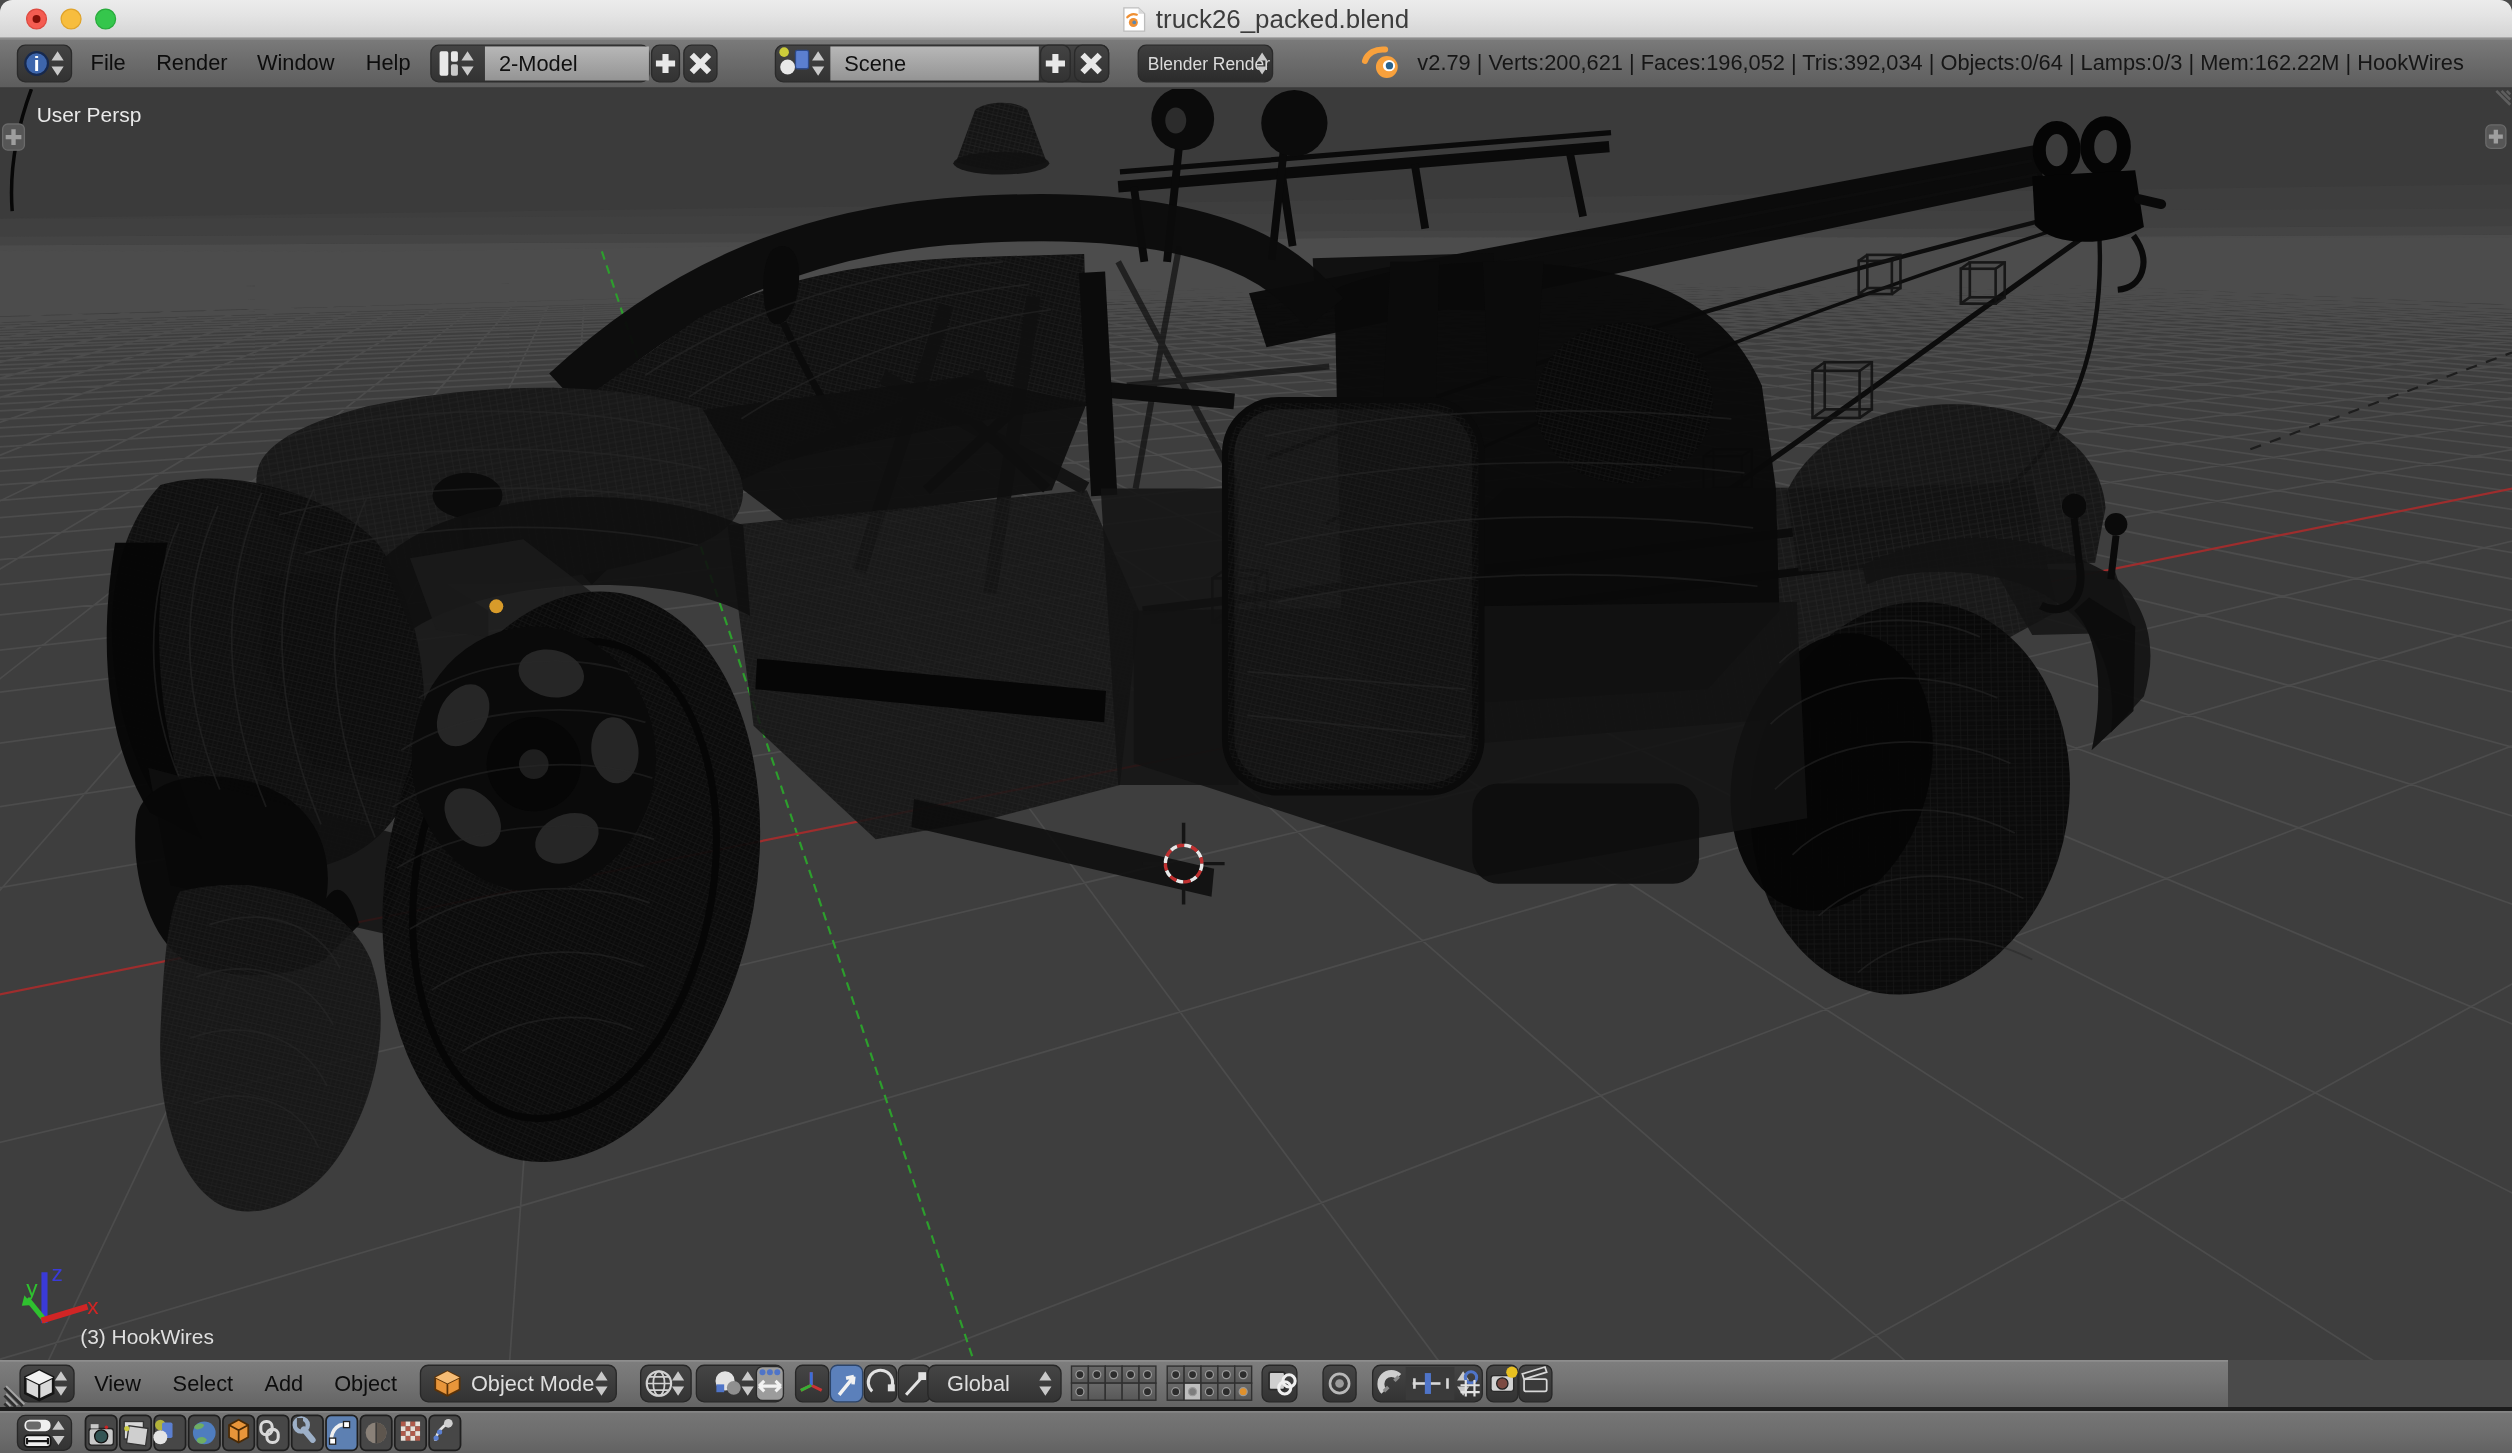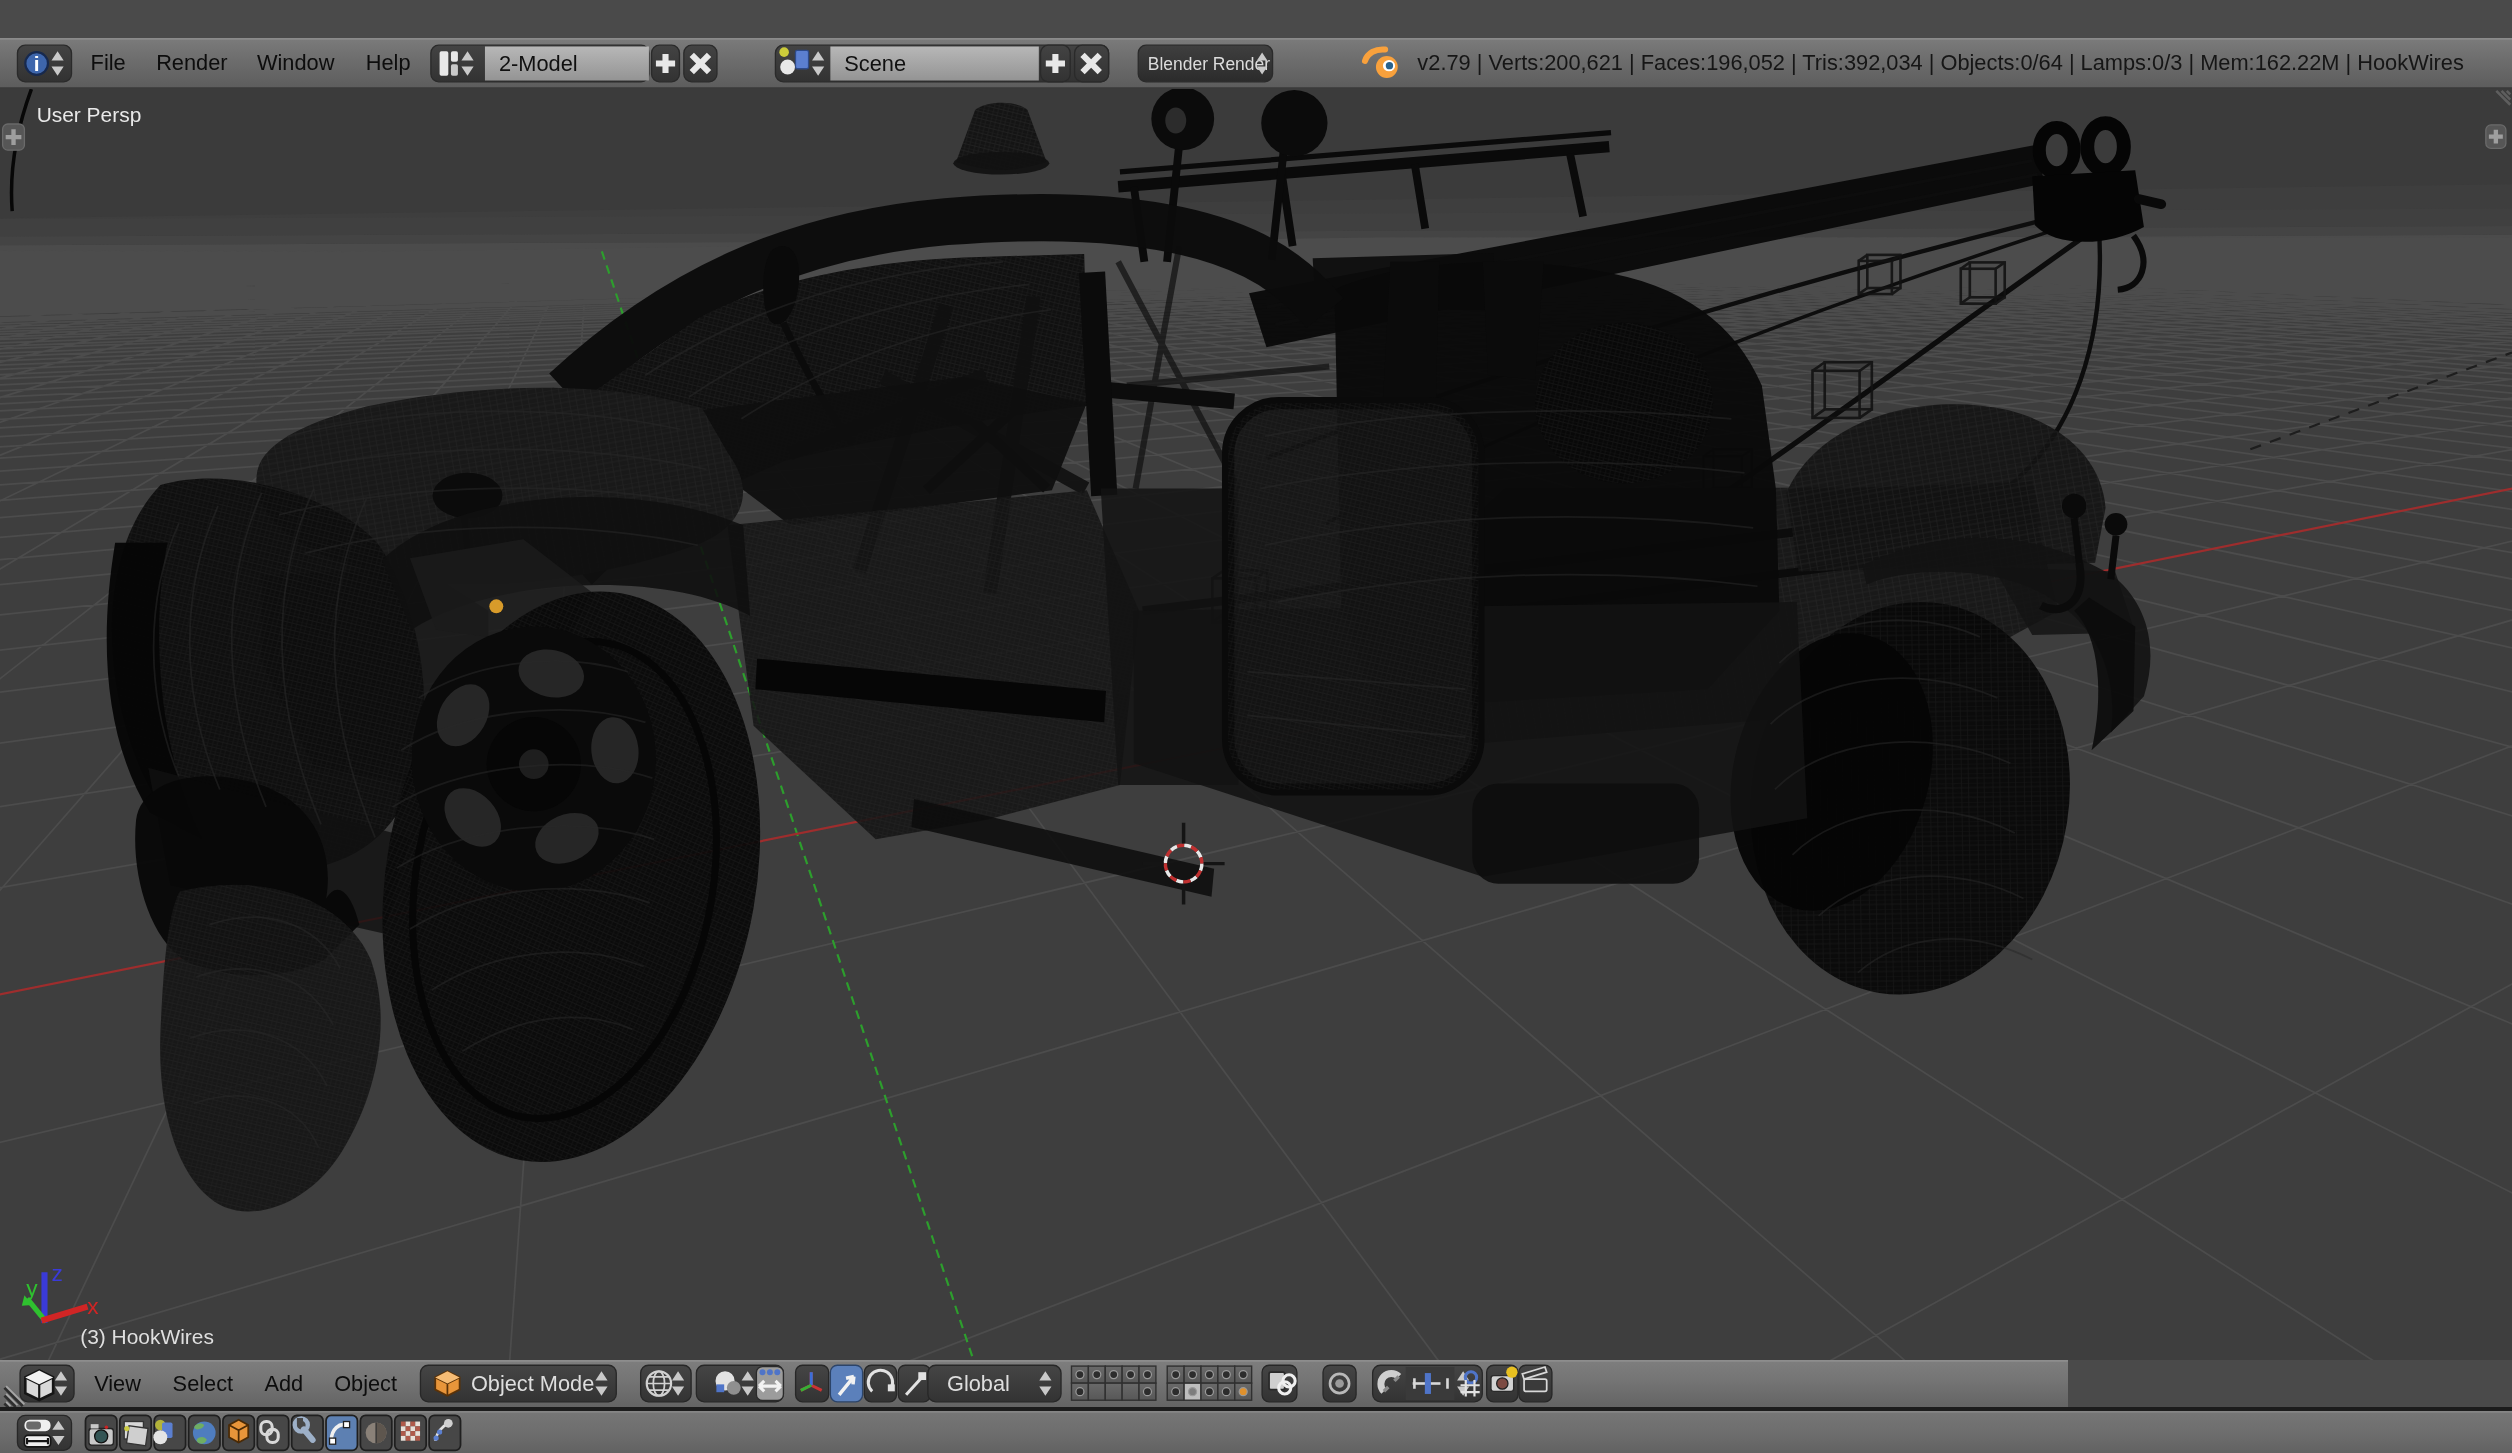--- a/index.html
+++ b/index.html
@@ -7,30 +7,46 @@
 #win { position:absolute; left:0; top:0; width:2512px; height:1453px;
   border-radius:12.2px 12.2px 0 0; overflow:hidden; }
 .abs { position:absolute; }
 #titlebar { left:0; top:0; width:2512px; height:38px;
   background:linear-gradient(180deg,#ececec 0%,#e3e3e3 45%,#d4d4d4 100%);
   border-bottom:1.7px solid #a9a9a9; }
 #infohdr { left:0; top:38px; width:2512px; height:51px;
   background:linear-gradient(180deg,#7b7b7b 0%,#6e6e6e 40%,#5c5c5c 100%);
   box-shadow:inset 0 1.7px 0 #8b8b8b, inset 0 -1.7px 0 #3a3a3a; }
 #vp { left:0; top:89px; width:2140px; height:1271px; background:#3b3b3b; }
-#hdr3d { left:0; top:1360px; width:2068px; height:47px;
+#hdr3d { left:0; top:1360px; width:2228px; height:47px;
   background:linear-gradient(180deg,#7e7e7e 0%,#747474 45%,#646464 100%);
   box-shadow:inset 0 1.7px 0 #8d8d8d; }
 #sep2 { left:0; top:1407px; width:2512px; height:4.4px; background:#1c1c1c; }
 #hdrprop { left:0; top:1411px; width:2512px; height:42px;
   background:linear-gradient(180deg,#767676 0%,#6e6e6e 50%,#626262 100%);
   box-shadow:inset 0 1.7px 0 #858585; }
 svg { position:absolute; left:0; top:0; }
 </style></head><body>
 <div id="win">
+<div id="titlebar" class="abs">
+<svg width="2512" height="38" viewBox="0 0 2880 44">
+<circle cx="28" cy="22" r="11.5" fill="#f45c51" stroke="#dd4a40" stroke-width="1.5"></circle>
+<circle cx="28" cy="22" r="4.6" fill="#820f07"></circle>
+<circle cx="68" cy="22" r="11.5" fill="#f7bd3e" stroke="#e0a42b" stroke-width="1.5"></circle>
+<circle cx="108" cy="22" r="11.5" fill="#35c64c" stroke="#28ab3c" stroke-width="1.5"></circle>
+<g>
+          <path d="M1287,9 h17 l7,7 v20 h-24 Z" fill="#ffffff" stroke="#bdbdbd" stroke-width="1.5"></path>
+          <path d="M1304,9 l7,7 h-7 Z" fill="#d8d8d8"></path>
+          <circle cx="1298" cy="26" r="5.2" fill="#ef8f33"></circle>
+          <circle cx="1299" cy="26" r="2.2" fill="#5a87b0"></circle>
+          <path d="M1291,20 c3,-3.5 7,-4.5 11,-3" stroke="#ef8f33" stroke-width="2.6" fill="none" stroke-linecap="round"></path>
+        </g>
+<text x="1324" y="32" font-size="30" fill="#3c3c3c">truck26_packed.blend</text>
+</svg>
+    </div>
 <div id="infohdr" class="abs">
 <svg width="2512" height="51" viewBox="0 0 2880 58">
 <defs>
 <linearGradient id="gb" x1="0" y1="0" x2="0" y2="1">
  <stop offset="0" stop-color="#434343"></stop>
             <stop offset="1" stop-color="#323232"></stop>
 </linearGradient>
 <linearGradient id="gf" x1="0" y1="0" x2="0" y2="1">
  <stop offset="0" stop-color="#b7b7b7"></stop>
             <stop offset="1" stop-color="#949494"></stop>

